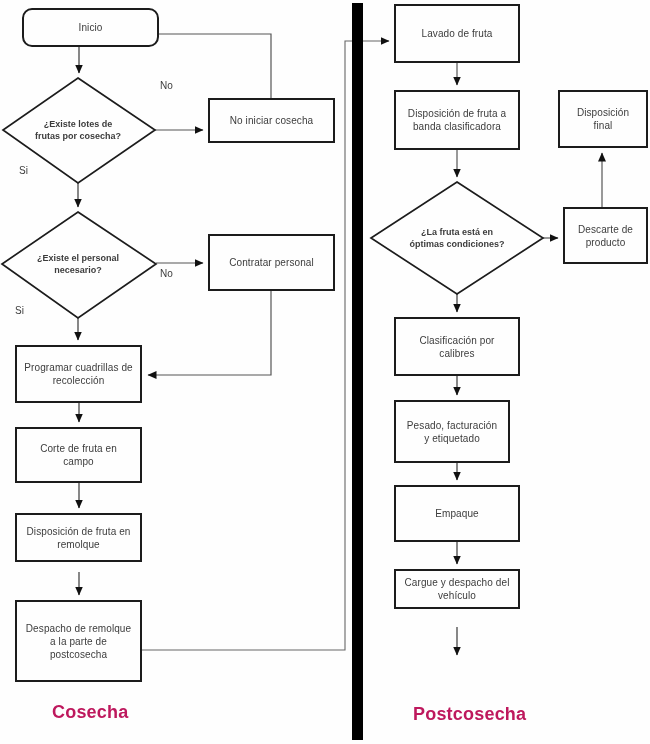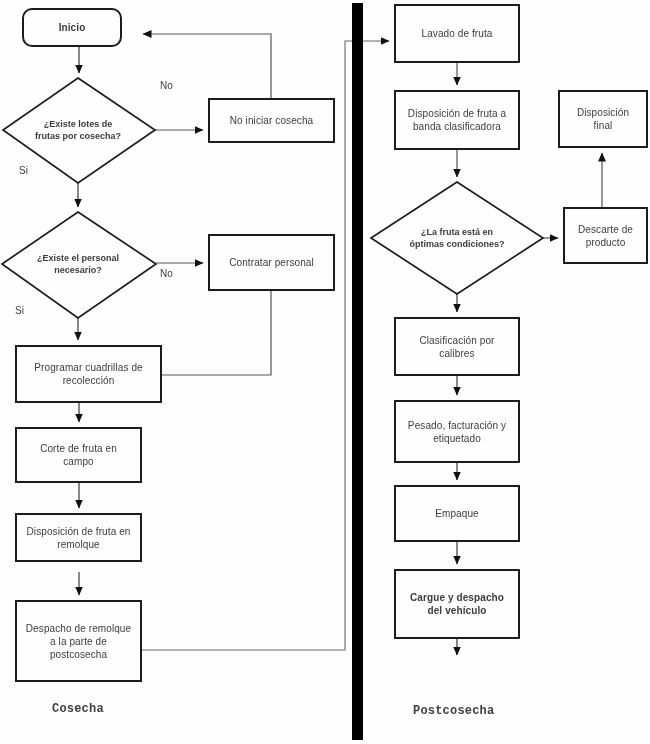--- a/index.html
+++ b/index.html
@@ -13,22 +13,22 @@
     display:flex;align-items:center;justify-content:center;text-align:center;
     font-size:10px;line-height:1.3;padding:2px 7px;color:#3c3c3c;letter-spacing:.1px;
   }
   .terminator{border-radius:10px;border-width:2px;}
   .dtext{
     position:absolute;display:flex;align-items:center;justify-content:center;text-align:center;
     font-size:9px;line-height:1.35;color:#3c3c3c;background:transparent;font-weight:bold;
   }
   .edge-label{position:absolute;font-size:10px;color:#3c3c3c;}
   .section-label{
-    position:absolute;font-family:Liberation Mono, monospace;
-    font-weight:bold;font-size:12px;color:#404040;letter-spacing:.2px;
+    position:absolute;font-family:Liberation Sans, sans-serif;
+    font-weight:bold;font-size:18px;color:#be185d;letter-spacing:.2px;
   }
   .bar{position:absolute;background:#000;}
 </style>
 </head>
 <body>
 
 <div class="canvas">
 
   <svg class="layer" width="650" height="744">
     <defs>
@@ -60,41 +60,41 @@
     <line x1="457" y1="542" x2="457" y2="564" stroke="#555" stroke-width="1.4" marker-end="url(#ah)"></line>
     <line x1="457" y1="627" x2="457" y2="655" stroke="#555" stroke-width="1.4" marker-end="url(#ah)"></line>
 
     <polygon points="78,78 155,130 78,183 3,130" fill="#fefefe" stroke="#1c1c1c" stroke-width="1.7"></polygon>
     <polygon points="78,212 156,264 78,318 2,264" fill="#fefefe" stroke="#1c1c1c" stroke-width="1.7"></polygon>
     <polygon points="457,182 543,238 457,294 371,238" fill="#fefefe" stroke="#1c1c1c" stroke-width="1.7"></polygon>
   </svg>
 
   <div class="bar" style="left:352px;top:3px;width:11px;height:737px;"></div>
 
-  <div class="node terminator" style="left:22px;top:8px;width:100px;height:39px;font-weight:bold;">
+  <div class="node terminator" style="left:22px;top:8px;width:137px;height:39px;">
     <span>Inicio</span>
   </div>
 
   <div class="dtext" style="left:34px;top:104px;width:88px;height:52px;">¿Existe lotes de frutas por cosecha?</div>
   <div class="edge-label" style="left:160px;top:80px;">No</div>
   <div class="edge-label" style="left:19px;top:165px;">Si</div>
 
   <div class="node" style="left:208px;top:98px;width:127px;height:45px;">
     <span>No iniciar cosecha</span>
   </div>
 
   <div class="dtext" style="left:36px;top:238px;width:84px;height:52px;">¿Existe el personal necesario?</div>
   <div class="edge-label" style="left:160px;top:268px;">No</div>
   <div class="edge-label" style="left:15px;top:305px;">Si</div>
 
   <div class="node" style="left:208px;top:234px;width:127px;height:57px;">
     <span>Contratar personal</span>
   </div>
 
-  <div class="node" style="left:15px;top:345px;width:147px;height:58px;justify-content:center;">
+  <div class="node" style="left:15px;top:345px;width:127px;height:58px;justify-content:center;">
     <span>Programar cuadrillas de recolección</span>
   </div>
 
   <div class="node" style="left:15px;top:427px;width:127px;height:56px;">
     <span>Corte de fruta en campo</span>
   </div>
 
   <div class="node" style="left:15px;top:513px;width:127px;height:49px;">
     <span>Disposición de fruta en remolque</span>
   </div>
@@ -120,28 +120,28 @@
   <div class="dtext" style="left:407px;top:212px;width:100px;height:52px;">¿La fruta está en óptimas condiciones?</div>
 
   <div class="node" style="left:563px;top:207px;width:85px;height:57px;">
     <span>Descarte de producto</span>
   </div>
 
   <div class="node" style="left:394px;top:317px;width:126px;height:59px;">
     <span>Clasificación por calibres</span>
   </div>
 
-  <div class="node" style="left:394px;top:400px;width:126px;height:63px;">
+  <div class="node" style="left:394px;top:400px;width:116px;height:63px;">
     <span>Pesado, facturación y etiquetado</span>
   </div>
 
   <div class="node" style="left:394px;top:485px;width:126px;height:57px;">
     <span>Empaque</span>
   </div>
 
-  <div class="node" style="left:394px;top:569px;width:126px;height:70px;font-weight:bold;">
+  <div class="node" style="left:394px;top:569px;width:126px;height:40px;">
     <span>Cargue y despacho del vehículo</span>
   </div>
 
 
   <div class="section-label" style="left:413px;top:704px;">Postcosecha</div>
 
 </div>
 
 </body></html>

